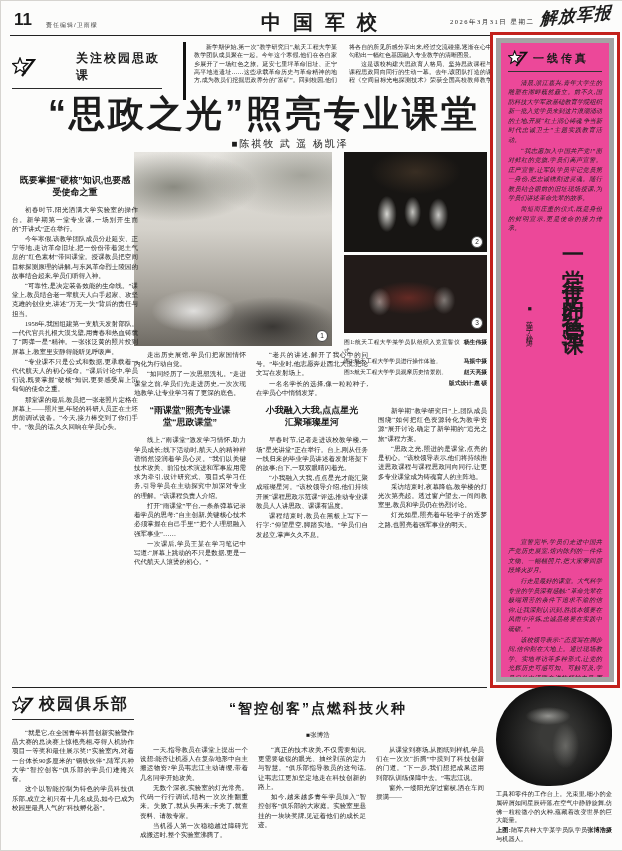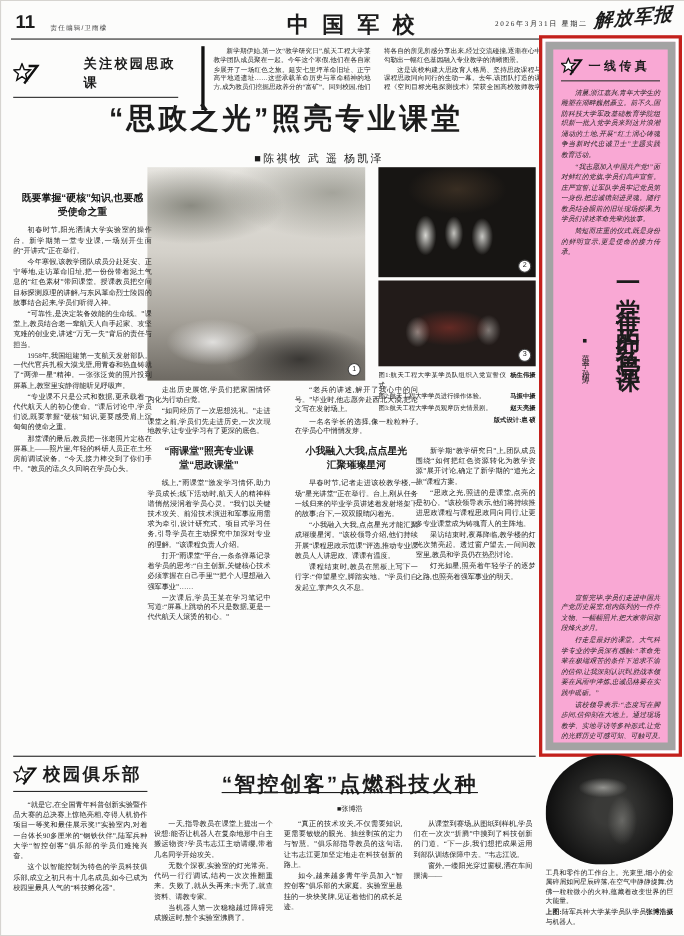--- a/index.html
+++ b/index.html
@@ -20,21 +20,21 @@
 
   
   .kicker{display:flex;align-items:center;gap:5px;border-bottom:1.5px solid #2a2a2a;padding-bottom:4px;}
   .kicker .kl{font-size:12px;font-weight:700;letter-spacing:2px;}
   .kicker svg{flex:0 0 auto;}
 
   
   .intro{left:183px;top:42px;width:298px;height:56px;border-left:3px solid #111;border-right:3px solid #111;
          padding:1px 8px;column-count:2;column-gap:12px;overflow:hidden;}
   .intro p{margin:0;font-size:6px;line-height:1.38;text-align:justify;text-indent:2em;}
-  .main-headline{left:40px;top:90px;width:440px;text-align:center;font-size:26px;font-weight:700;letter-spacing:3px;}
+  .main-headline{left:40px;top:90px;width:440px;text-align:right;font-size:36px;font-weight:700;letter-spacing:3px;}
   .main-byline{left:140px;top:137px;width:300px;text-align:center;font-size:10px;letter-spacing:2px;}
 
   
   .photo{overflow:hidden;}
   .photoA{left:134px;top:152px;width:198px;height:194px;
     background:
       radial-gradient(60px 30px at 30% 82%, rgba(250,250,250,.75), rgba(250,250,250,0) 70%),
       radial-gradient(90px 40px at 70% 90%, rgba(40,38,36,.8), rgba(40,38,36,0) 75%),
       radial-gradient(120px 50px at 20% 18%, rgba(70,72,60,.55), rgba(70,72,60,0) 70%),
       radial-gradient(140px 60px at 85% 12%, rgba(90,92,80,.45), rgba(90,92,80,0) 70%),
@@ -61,48 +61,48 @@
   .design-credit{text-align:right;font-weight:700;margin-top:2px;}
 
   
   .col{overflow:hidden;}
   .col p, .bp{margin:0 0 1px;font-size:6.5px;line-height:1.42;text-align:justify;text-indent:2em;}
   .sub{font-family:"Liberation Sans","DejaVu Sans",sans-serif;font-weight:700;font-size:9px;line-height:1.35;
        text-align:center;text-indent:0;margin:7px 6px;}
   .col1{left:12px;top:158px;width:126px;height:524px;}
   .col1 .sub{margin-top:16px;}
   .col2{left:134px;top:350px;width:112px;height:334px;}
-  .col3{left:268px;top:350px;width:112px;height:334px;}
+  .col3{left:256px;top:350px;width:112px;height:334px;}
   .col4{left:378px;top:406px;width:109px;height:278px;}
 
   .divider{left:12px;top:687px;width:475px;border-top:1.4px solid #222;}
 
   
   .kicker2{left:12px;top:694px;width:122px;}
   .kicker2 .kl{font-size:16px;}
   .colA{left:12px;top:728px;width:122px;height:114px;}
-  .b-title{left:140px;top:700px;width:356px;text-align:center;font-size:19px;font-weight:700;letter-spacing:2px;text-decoration:underline;}
+  .b-title{left:140px;top:700px;width:356px;text-align:center;font-size:14px;font-weight:700;letter-spacing:2px;}
   .b-byline{left:140px;top:731px;width:356px;text-align:center;font-size:6.5px;}
   .colB{left:140px;top:745px;width:108px;height:98px;}
   .colC{left:258px;top:745px;width:108px;height:98px;}
   .colD{left:376px;top:745px;width:108px;height:98px;}
   .robot{left:496px;top:686px;width:116px;height:100px;border-radius:48% 52% 55% 45%/55% 45% 52% 48%;
     background:
       radial-gradient(30px 12px at 45% 30%, rgba(210,210,205,.6), rgba(210,210,205,0) 75%),
       radial-gradient(18px 30px at 60% 60%, rgba(150,150,145,.5), rgba(150,150,145,0) 75%),
       radial-gradient(70px 70px at 50% 50%, #3a3a38 20%, #101010 80%);}
   .colE{left:496px;top:790px;width:116px;height:54px;}
   .colE p{font-size:6.2px;}
   .photo-cap{font-size:6.2px;line-height:1.45;text-align:justify;margin-top:1px;}
   .photo-cap .lead-in{font-weight:700;}
   .photo-cap .cr{font-weight:700;float:right;}
 
   
   .sidebar{left:490px;top:32px;width:124px;height:650px;border:3px solid #c3211c;background:#fff;}
-  .sb-inner{position:absolute;inset:3px;border:7px solid #a3a3a3;background:#f9a8d4;padding:7px 7px;overflow:hidden;}
+  .sb-inner{position:absolute;inset:3px;border:5px solid #a3a3a3;background:#ec4899;padding:7px 7px;overflow:hidden;}
   .kicker3{border-bottom:1.2px solid #333;padding-bottom:4px;margin-bottom:6px;}
   .kicker3 .kl{font-size:11px;letter-spacing:3px;}
   .sb-p{margin:0 0 2px;font-size:6.2px;line-height:1.52;text-align:justify;text-indent:2em;
         font-style:italic;color:#222;}
   .sb-titlebox{position:relative;height:292px;margin:6px 0;}
   .sb-vtitle{position:absolute;right:14px;top:4px;writing-mode:vertical-rl;font-size:22px;font-weight:700;
              letter-spacing:9px;font-family:"Liberation Sans","DejaVu Sans",sans-serif;}
   .sb-vbyline{position:absolute;left:16px;top:66px;writing-mode:vertical-rl;font-size:6.8px;letter-spacing:3px;}
 </style>
 </head>

